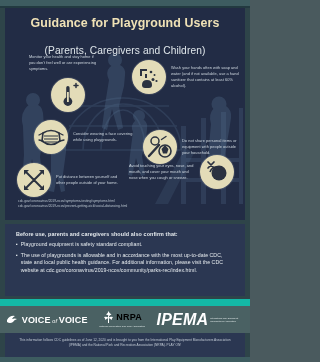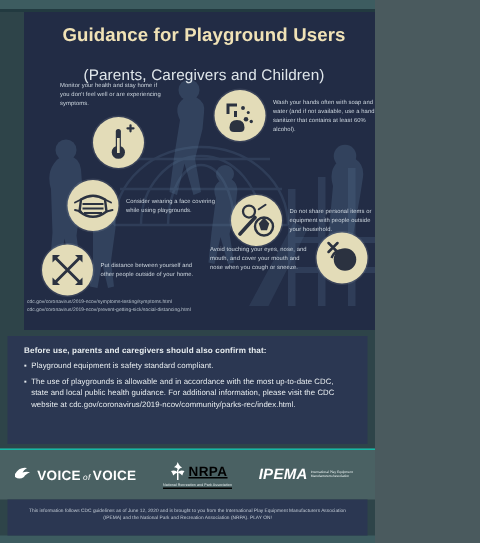--- a/index.html
+++ b/index.html
@@ -10,21 +10,21 @@
     background:#2e4449;
   }
   .poster { position:absolute; inset:0; }
 
   
   .topbar { position:absolute; top:0; left:0; width:250px; height:6px; background:#3d5c60; }
   .topline { position:absolute; top:6px; left:0; width:250px; height:2px; background:#223a40; }
 
   
   .main {
-    position:absolute; top:8px; left:16px; width:240px; height:212px;
+    position:absolute; top:8px; left:5px; width:240px; height:212px;
     background:#222c45; overflow:hidden;
   }
   .title-wrap { position:relative; z-index:6; text-align:center; padding-top:9px; }
   .title {
     color:#f0e2b6; font-size:12.4px; font-weight:bold; letter-spacing:.1px;
     line-height:1.1;
   }
   .subtitle {
     color:#dfe6ea; font-size:10.2px; line-height:1.25; margin-top:14px; letter-spacing:.1px;
   }
@@ -53,30 +53,30 @@
   }
   .confirm-head { color:#e7ecef; font-size:5.4px; font-weight:bold; margin-bottom:4px; letter-spacing:.1px; }
   .bullet-row { display:flex; margin-bottom:3px; }
   .dot { color:#e7ecef; font-size:5px; line-height:1.45; margin-right:3px; }
   .bullet { color:#e7ecef; font-size:5.2px; line-height:1.45; letter-spacing:.05px; }
 
   
   .logobar {
     position:absolute; top:299px; left:0; width:250px; height:34px;
     background:#4a6163; display:flex; align-items:center; justify-content:space-around;
-    z-index:9; border-top:1px solid #14b8a6;
+    z-index:9; border-top:7px solid #14b8a6;
   }
   .logo { display:flex; align-items:center; color:#ffffff; }
   .vop { font-size:9px; font-weight:bold; letter-spacing:.2px; display:flex; align-items:baseline; }
   .vop .of { font-size:5.5px; font-weight:normal; margin:0 1.5px; font-style:italic; }
   .bird { margin-right:3px; }
-  .nrpa-wrap { text-align:center; line-height:1;text-decoration:underline; }
+  .nrpa-wrap { text-align:center; line-height:1; }
   .nrpa { font-size:9px; font-weight:bold; letter-spacing:.3px; display:flex; align-items:center; justify-content:center; }
   .nrpa-sub { font-size:2.4px; margin-top:1px; color:#e4ecec; letter-spacing:.05px; }
-  .ipema { font-size:10px; font-weight:bold; letter-spacing:.2px; font-style:italic;text-align:right; }
+  .ipema { font-size:16px; font-weight:bold; letter-spacing:.2px; font-style:italic;text-align:right; }
   .ipema-sub { font-size:2.2px; line-height:1.25; margin-left:2px; color:#e4ecec; }
 
   
   .disc {
     position:absolute; top:333px; left:5px; width:240px; height:24px;
     background:#2b3752; z-index:9; padding:5px 14px 0 14px; text-align:center;
   }
   .disc p { color:#c3ccd6; font-size:3.2px; line-height:1.55; letter-spacing:.02px; }
   .bottombar { position:absolute; top:357px; left:0; width:250px; height:5px; background:#3d5c60; }
 </style>

